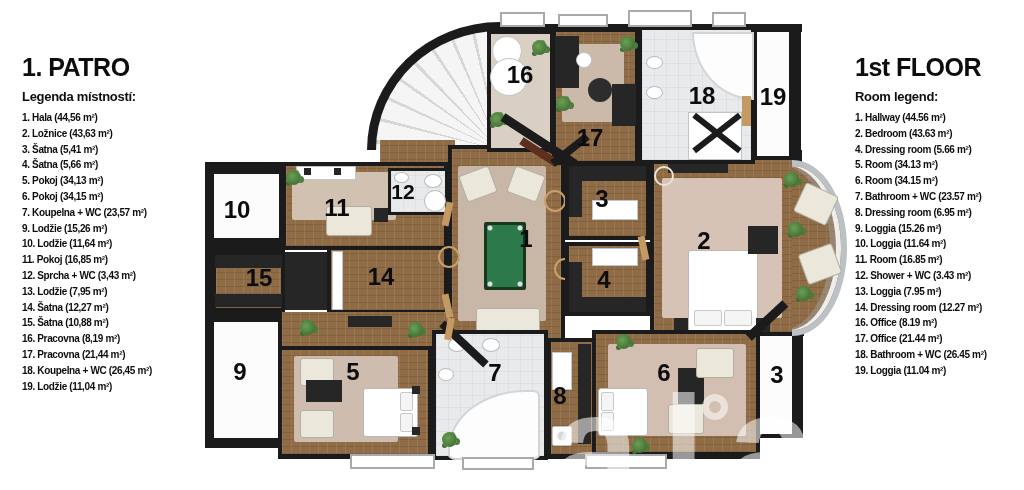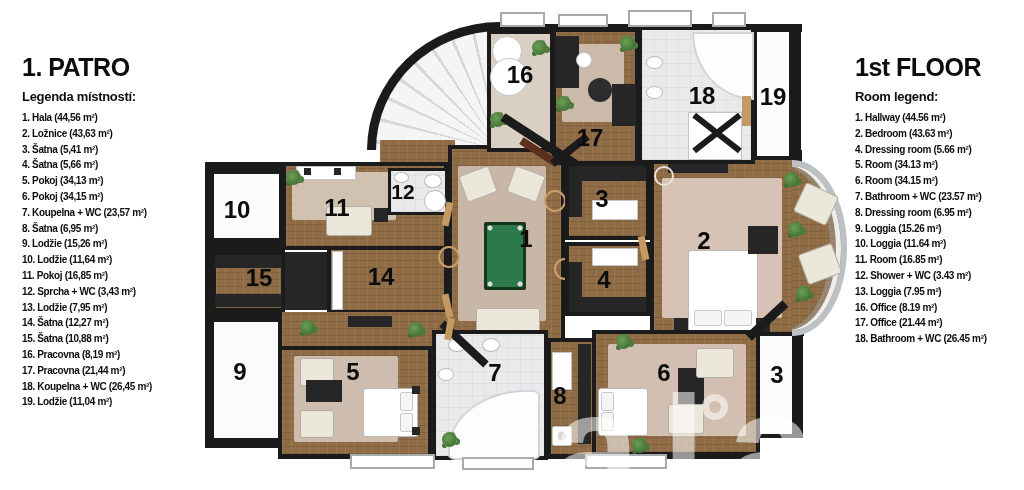--- a/index.html
+++ b/index.html
@@ -60,21 +60,20 @@
   <div class="legend" style="left:22px;top:53px;">
     <h1>1. PATRO</h1>
     <div class="sub">Legenda místností:</div>
     <div class="li">1. Hala (44,56 m²)</div>
     <div class="li">2. Ložnice (43,63 m²)</div>
     <div class="li">3. Šatna (5,41 m²)</div>
     <div class="li">4. Šatna (5,66 m²)</div>
     <div class="li">5. Pokoj (34,13 m²)</div>
     <div class="li">6. Pokoj (34,15 m²)</div>
     <div class="li">7. Koupelna + WC (23,57 m²)</div>
-    <div class="li">8. Šatna (6,95 m²)</div>
     <div class="li">9. Lodžie (15,26 m²)</div>
     <div class="li">10. Lodžie (11,64 m²)</div>
     <div class="li">11. Pokoj (16,85 m²)</div>
     <div class="li">12. Sprcha + WC (3,43 m²)</div>
     <div class="li">13. Lodžie (7,95 m²)</div>
     <div class="li">14. Šatna (12,27 m²)</div>
     <div class="li">15. Šatna (10,88 m²)</div>
     <div class="li">16. Pracovna (8,19 m²)</div>
     <div class="li">17. Pracovna (21,44 m²)</div>
     <div class="li">18. Koupelna + WC (26,45 m²)</div>
@@ -89,23 +88,25 @@
     <div class="li">4. Dressing room (5.66 m²)</div>
     <div class="li">5. Room (34.13 m²)</div>
     <div class="li">6. Room (34.15 m²)</div>
     <div class="li">7. Bathroom + WC (23.57 m²)</div>
     <div class="li">8. Dressing room (6.95 m²)</div>
     <div class="li">9. Loggia (15.26 m²)</div>
     <div class="li">10. Loggia (11.64 m²)</div>
     <div class="li">11. Room (16.85 m²)</div>
     <div class="li">12. Shower + WC (3.43 m²)</div>
     <div class="li">13. Loggia (7.95 m²)</div>
+    <div class="li">14. Dressing room (12.27 m²)</div>
     <div class="li">16. Office (8.19 m²)</div>
     <div class="li">17. Office (21.44 m²)</div>
     <div class="li">18. Bathroom + WC (26.45 m²)</div>
+    <div class="li">19. Loggia (11.04 m²)</div>
   </div>
 
   <div id="plan">
 
     <div class="wall" style="left:5px;top:162px;width:9px;height:286px;"></div>
     <div class="wall" style="left:5px;top:162px;width:245px;height:8px;"></div>
     <div class="wall" style="left:5px;top:240px;width:80px;height:13px;"></div>
     <div class="wall" style="left:5px;top:308px;width:80px;height:11px;"></div>
     <div class="wall" style="left:78px;top:448px;width:482px;height:11px;"></div>
     <div class="wall" style="left:285px;top:24px;width:317px;height:8px;"></div>

